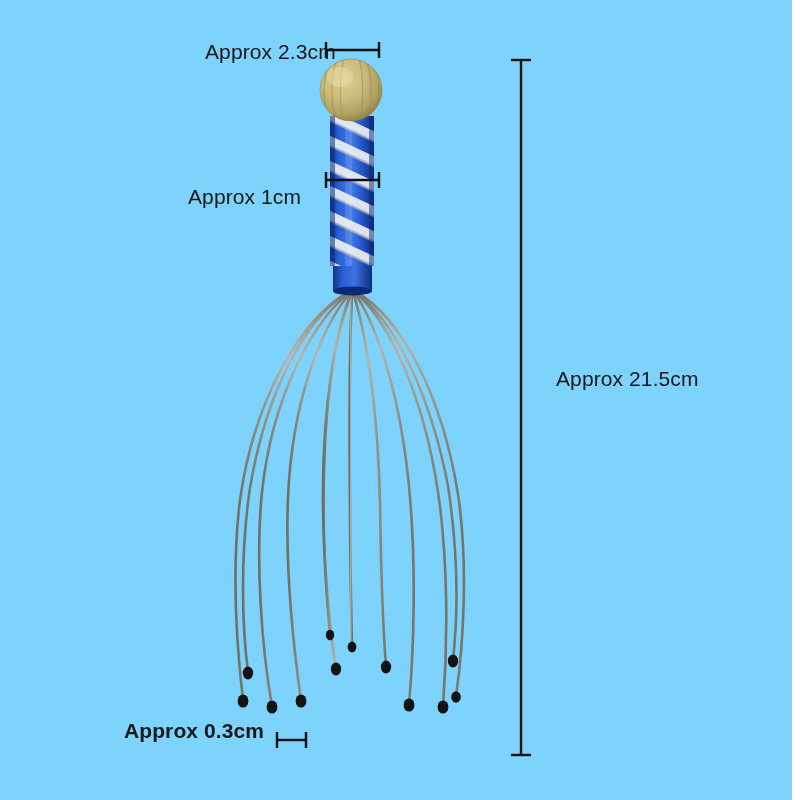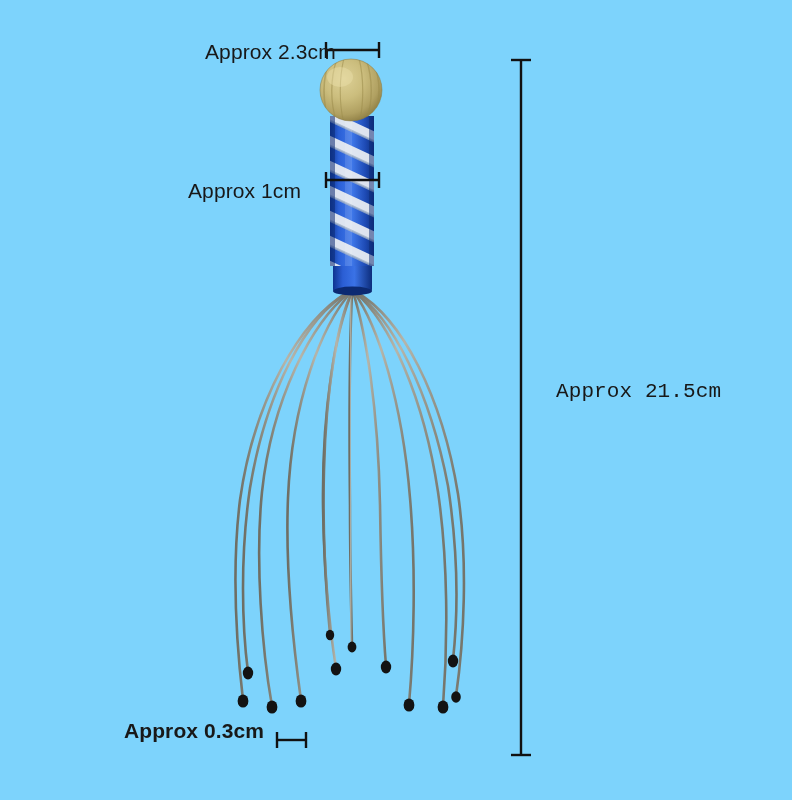--- a/index.html
+++ b/index.html
@@ -26,22 +26,22 @@
   }
   .dim-label {
     position: absolute;
     color: #181818;
     font-size: 21px;
     font-family: "Liberation Sans", sans-serif;
     white-space: nowrap;
     letter-spacing: 0.1px;
   }
   #label-top    { left: 205px; top: 40px; }
-  #label-mid    { left: 188px; top: 179px; }
-  #label-right  { left: 556px; top: 380px; font-family: Liberation Mono, monospace; }
+  #label-mid    { left: 188px; top: 185px; }
+  #label-right  { left: 556px; top: 367px; }
   #label-bottom { left: 124px; top: 719px; font-weight: bold; }
 </style>
 </head>
 <body>
 
 <div id="stage">
 
   <svg id="diagram" viewBox="0 0 800 800">
     <defs>
       <radialGradient id="woodGrad" cx="38%" cy="32%" r="72%">

